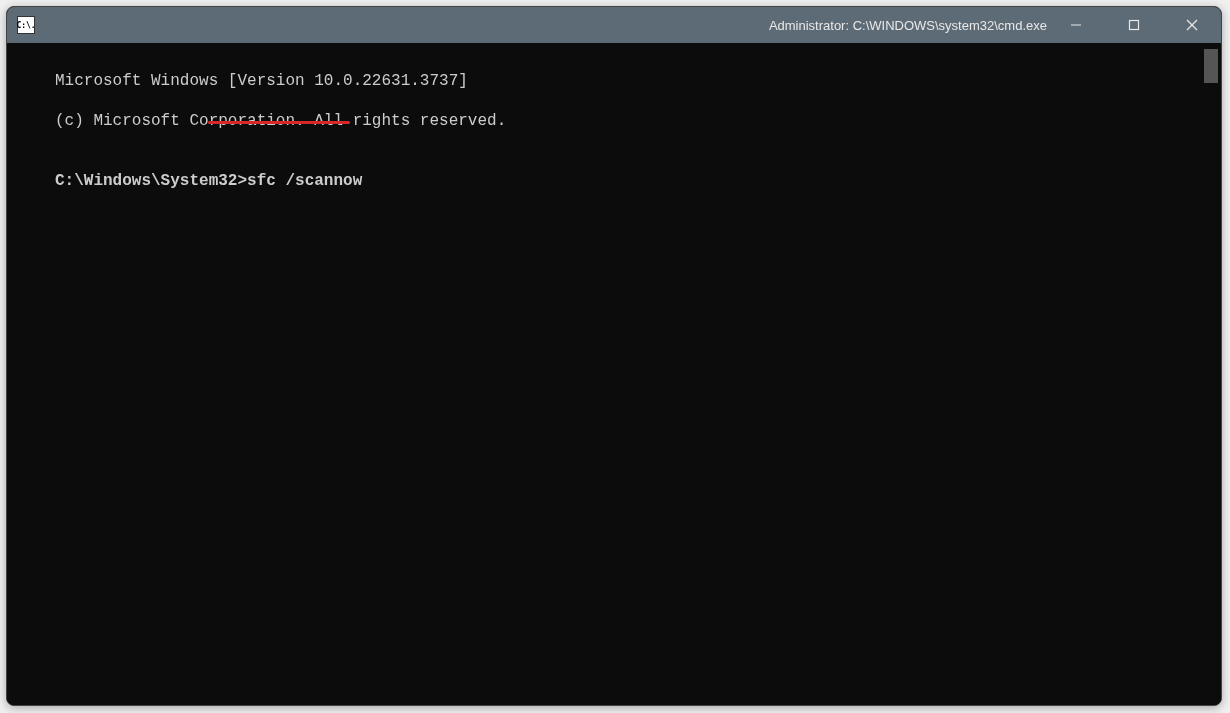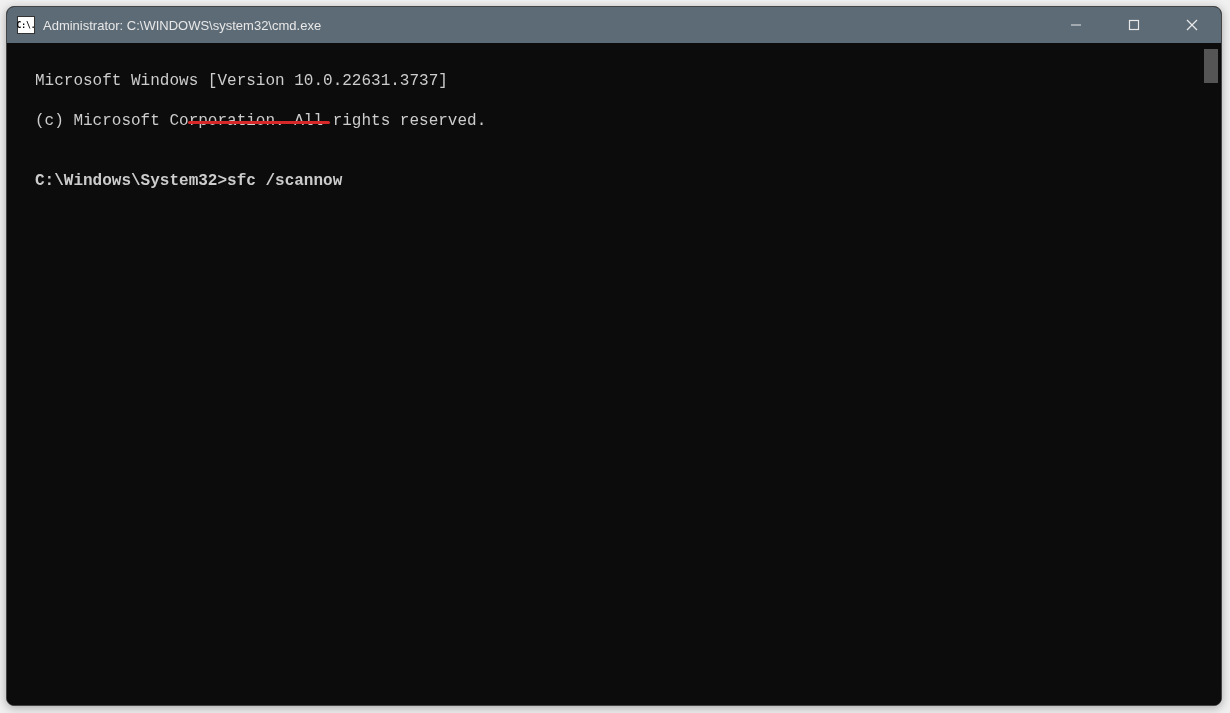--- a/index.html
+++ b/index.html
@@ -45,20 +45,21 @@
       display: flex;
       align-items: center;
       justify-content: center;
       font-size: 8px;
       font-family: monospace;
       color: #000;
       font-weight: bold;
     }
     .title-text {
       flex: 1;
+      text-align: right;
     }
     .window-controls {
       display: flex;
       height: 100%;
     }
     .window-btn {
       width: 58px;
       height: 100%;
       display: flex;
       align-items: center;
@@ -81,20 +82,21 @@
     }
     .terminal {
       flex: 1;
       padding: 8px 28px;
       font-family: 'Consolas', 'Courier New', monospace;
       font-size: 16px;
       line-height: 20px;
       color: #cccccc;
       white-space: pre;
       position: relative;
+      margin-left: 20px;
     }
     .terminal-line {
       display: block;
     }
     .command-line {
       position: relative;
       display: inline-block;
       font-weight: bold;
     }
     .underline-annotation {

